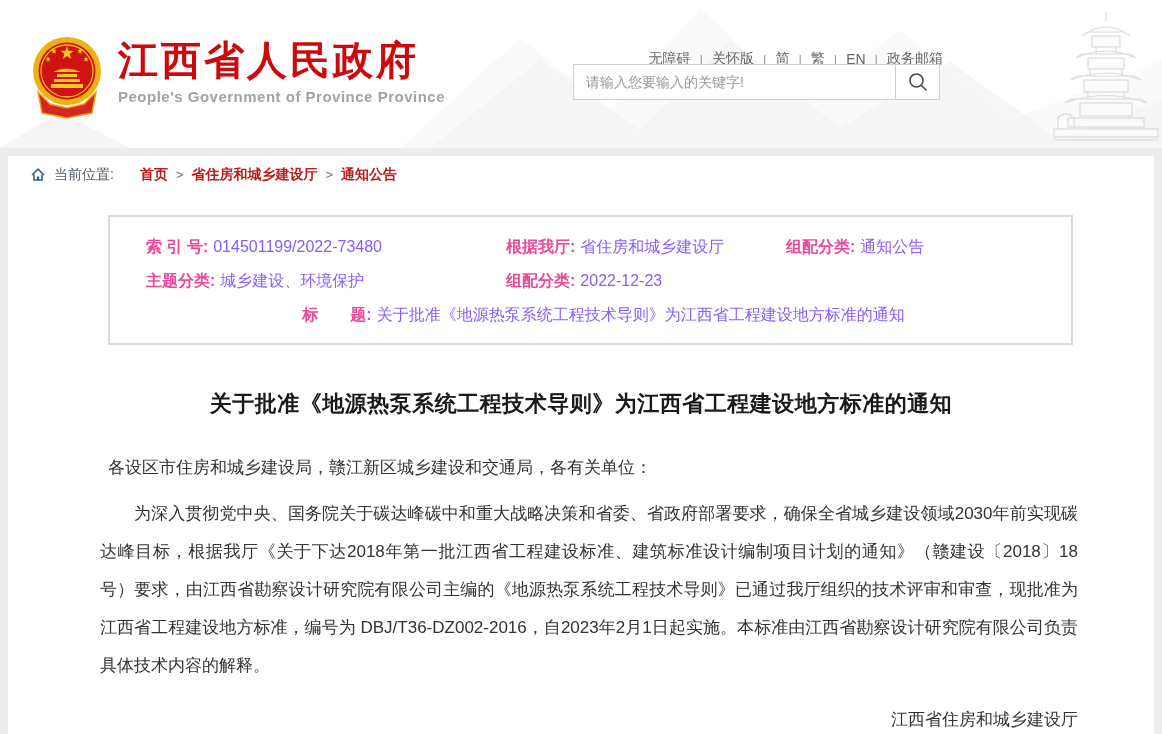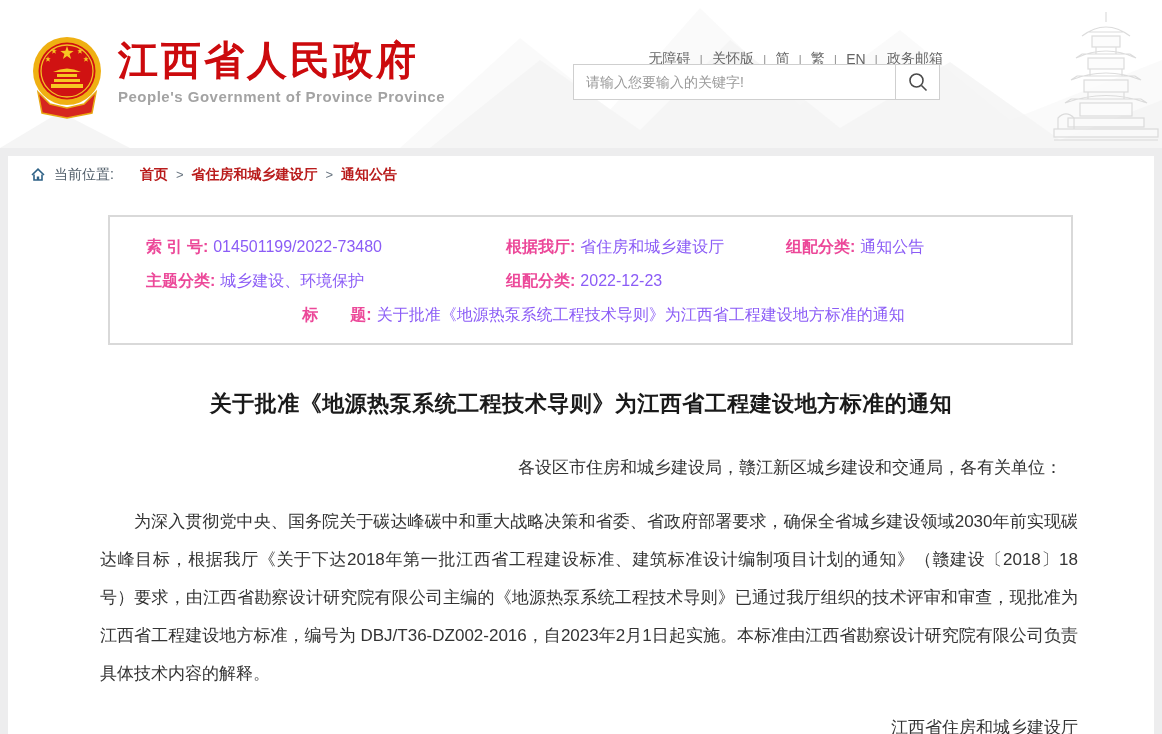--- a/index.html
+++ b/index.html
@@ -37,21 +37,21 @@
   
   .meta-box { margin:31px 81px 0 100px; border:2px solid #d9d9d9; padding:13px 10px 11px 36px; }
   .meta-grid { display:grid; grid-template-columns:360px 280px 1fr; }
   .meta-cell { font-size:16px; line-height:34px; white-space:nowrap; }
   .meta-cell.full { grid-column:1 / -1;text-align:center; }
   .meta-lbl { font-weight:bold; color:#ec4899; margin-right:5px; }
   .meta-val { color:#8b5cf6; }
   
   .doc-title { text-align:center; font-size:22px; font-weight:bold; color:#1a1a1a; margin:44px 60px 0; letter-spacing:0.5px; }
   .doc-body { margin:30px 76px 0 92px; font-size:17px; color:#333; line-height:38px; }
-  .doc-body p.salutation { margin:16px;text-align:right; }
+  .doc-body p.salutation { margin:8px; }
   .doc-body p.main { text-indent:2em; text-align:justify; margin:8px 0 0; }
   .doc-body p.sign { text-align:right; margin:16px 0 0; }
 </style>
 </head>
 <body>
 
 <div class="header">
   <svg class="mountains" width="1162" height="148" viewBox="0 0 1162 148" preserveAspectRatio="none">
     <path d="M400,148 L520,38 L610,110 L700,8 L800,105 L900,30 L1010,120 L1162,60 L1162,148 Z" fill="#fafafa" opacity="0.9"></path>
     <path d="M430,148 L540,60 L640,130 L730,40 L840,128 L950,62 L1060,140 L1162,100 L1162,148 Z" fill="#f4f4f4" opacity="0.8"></path>

